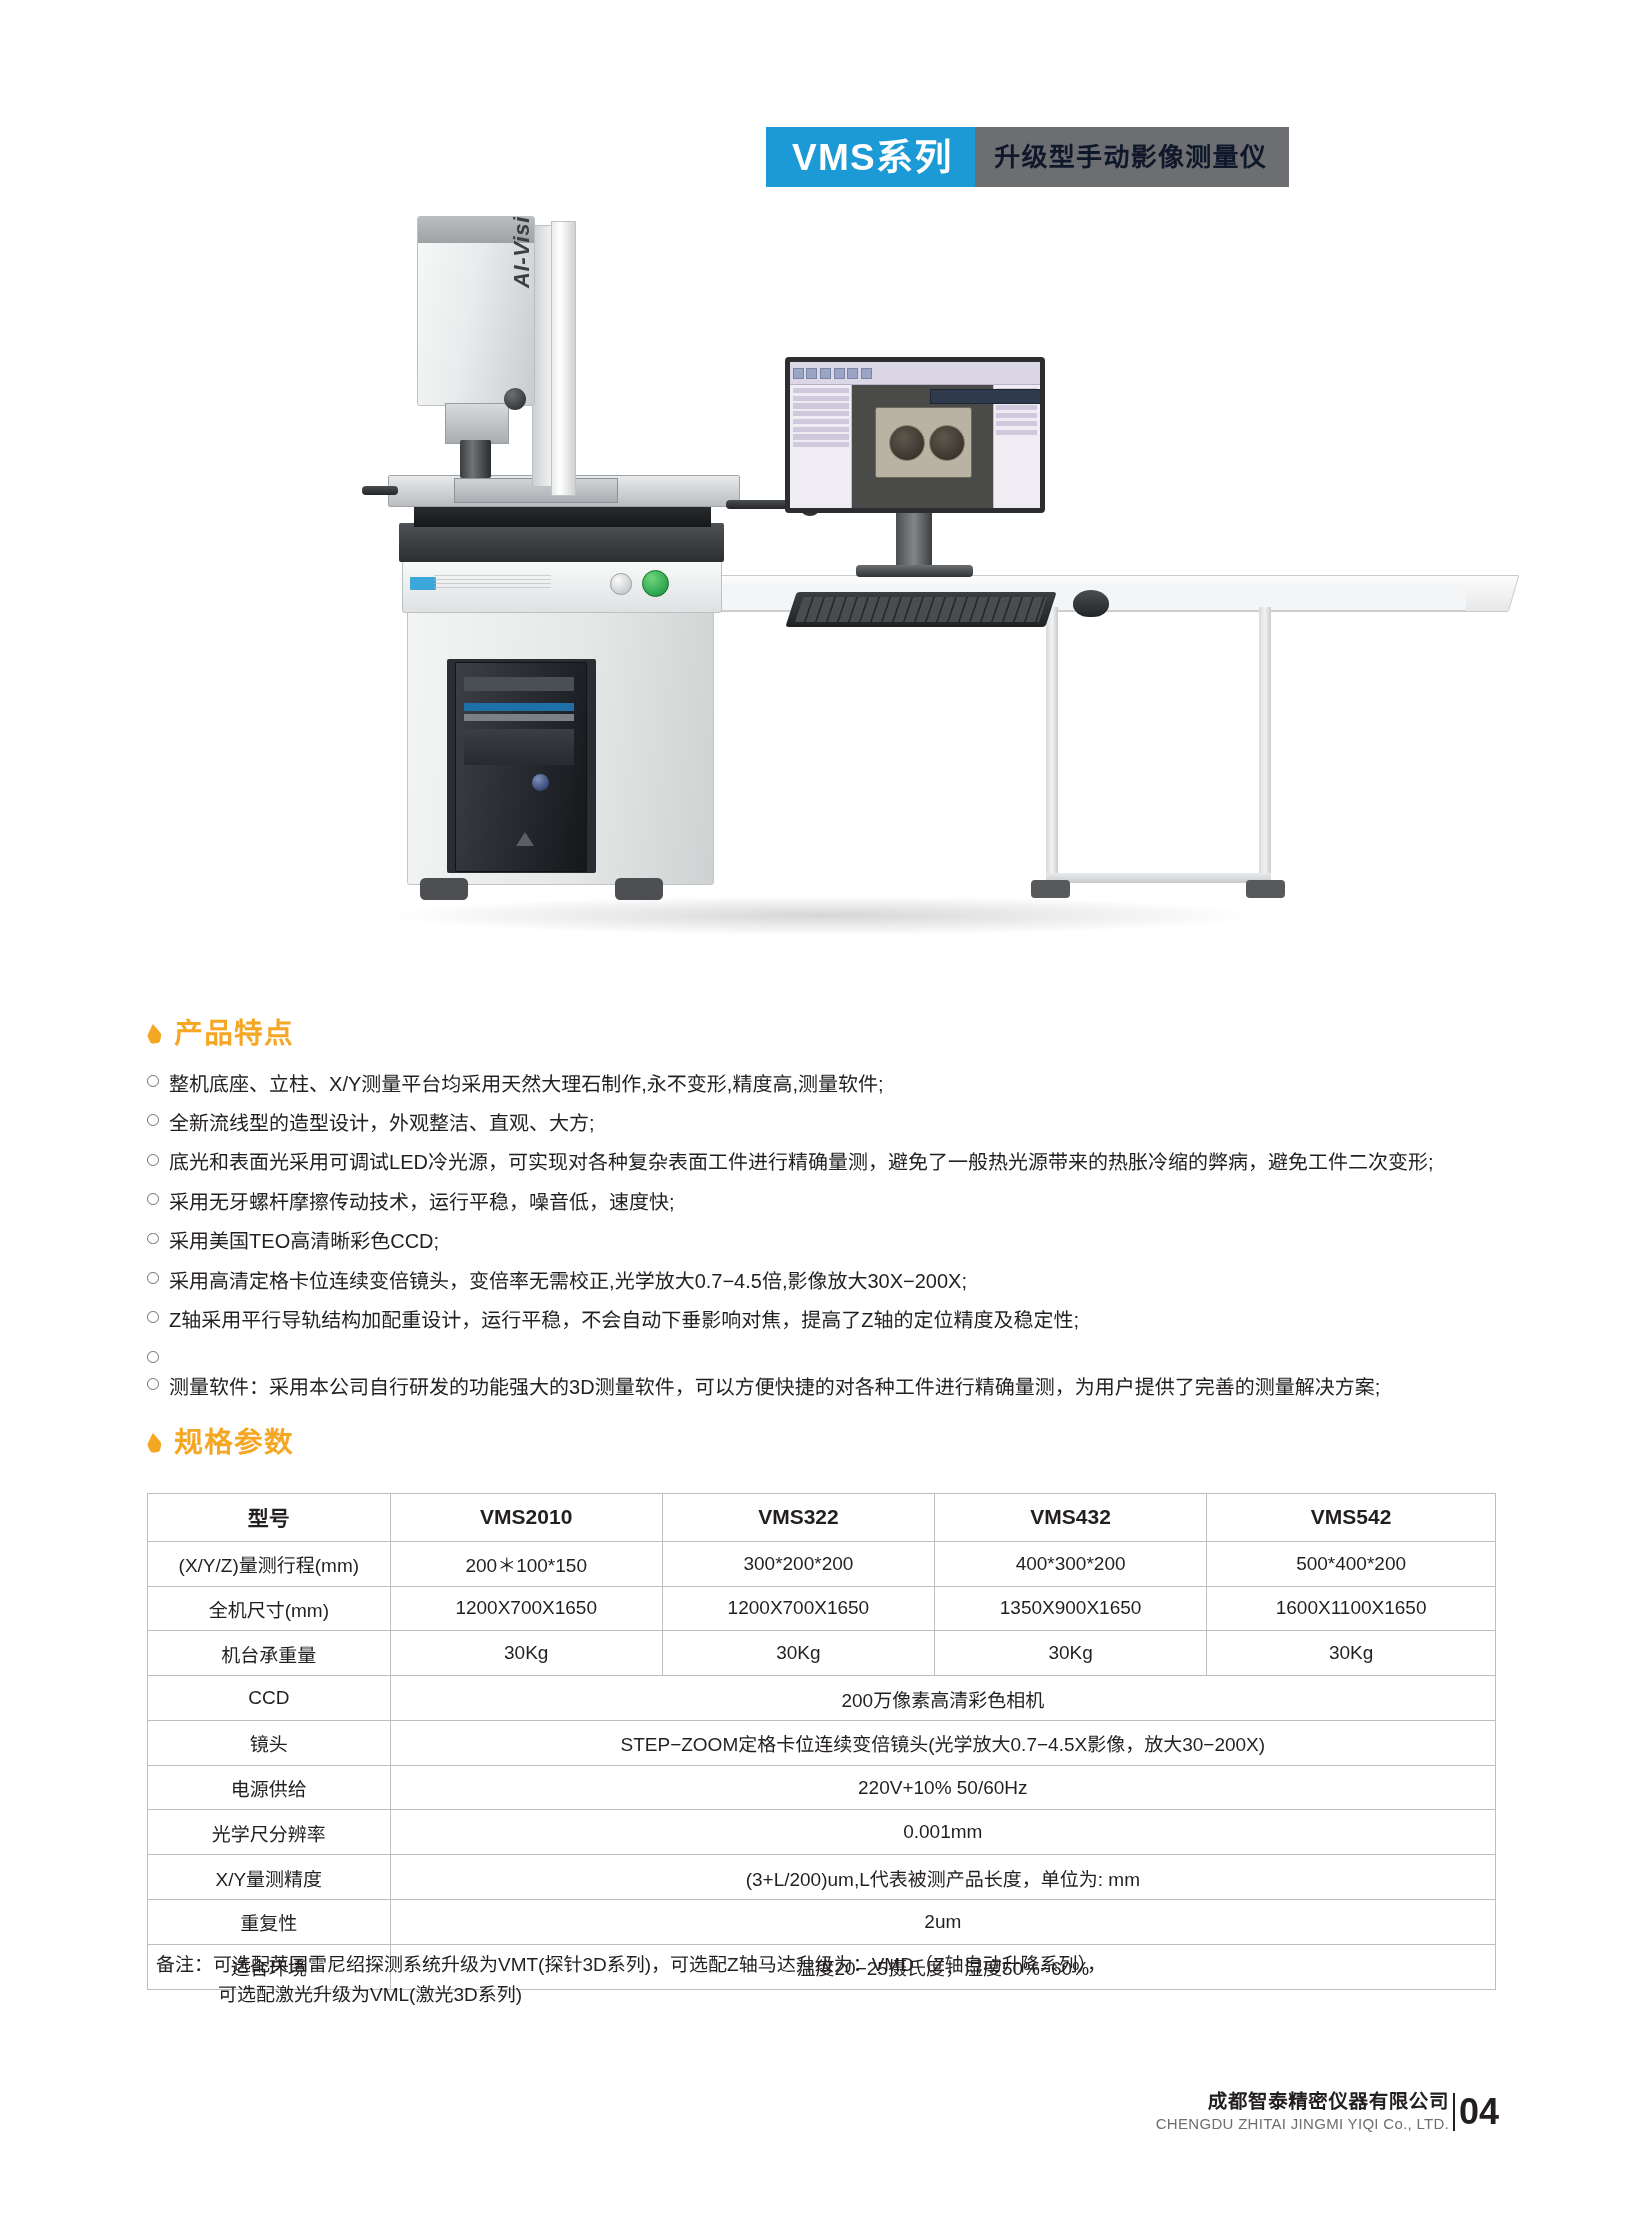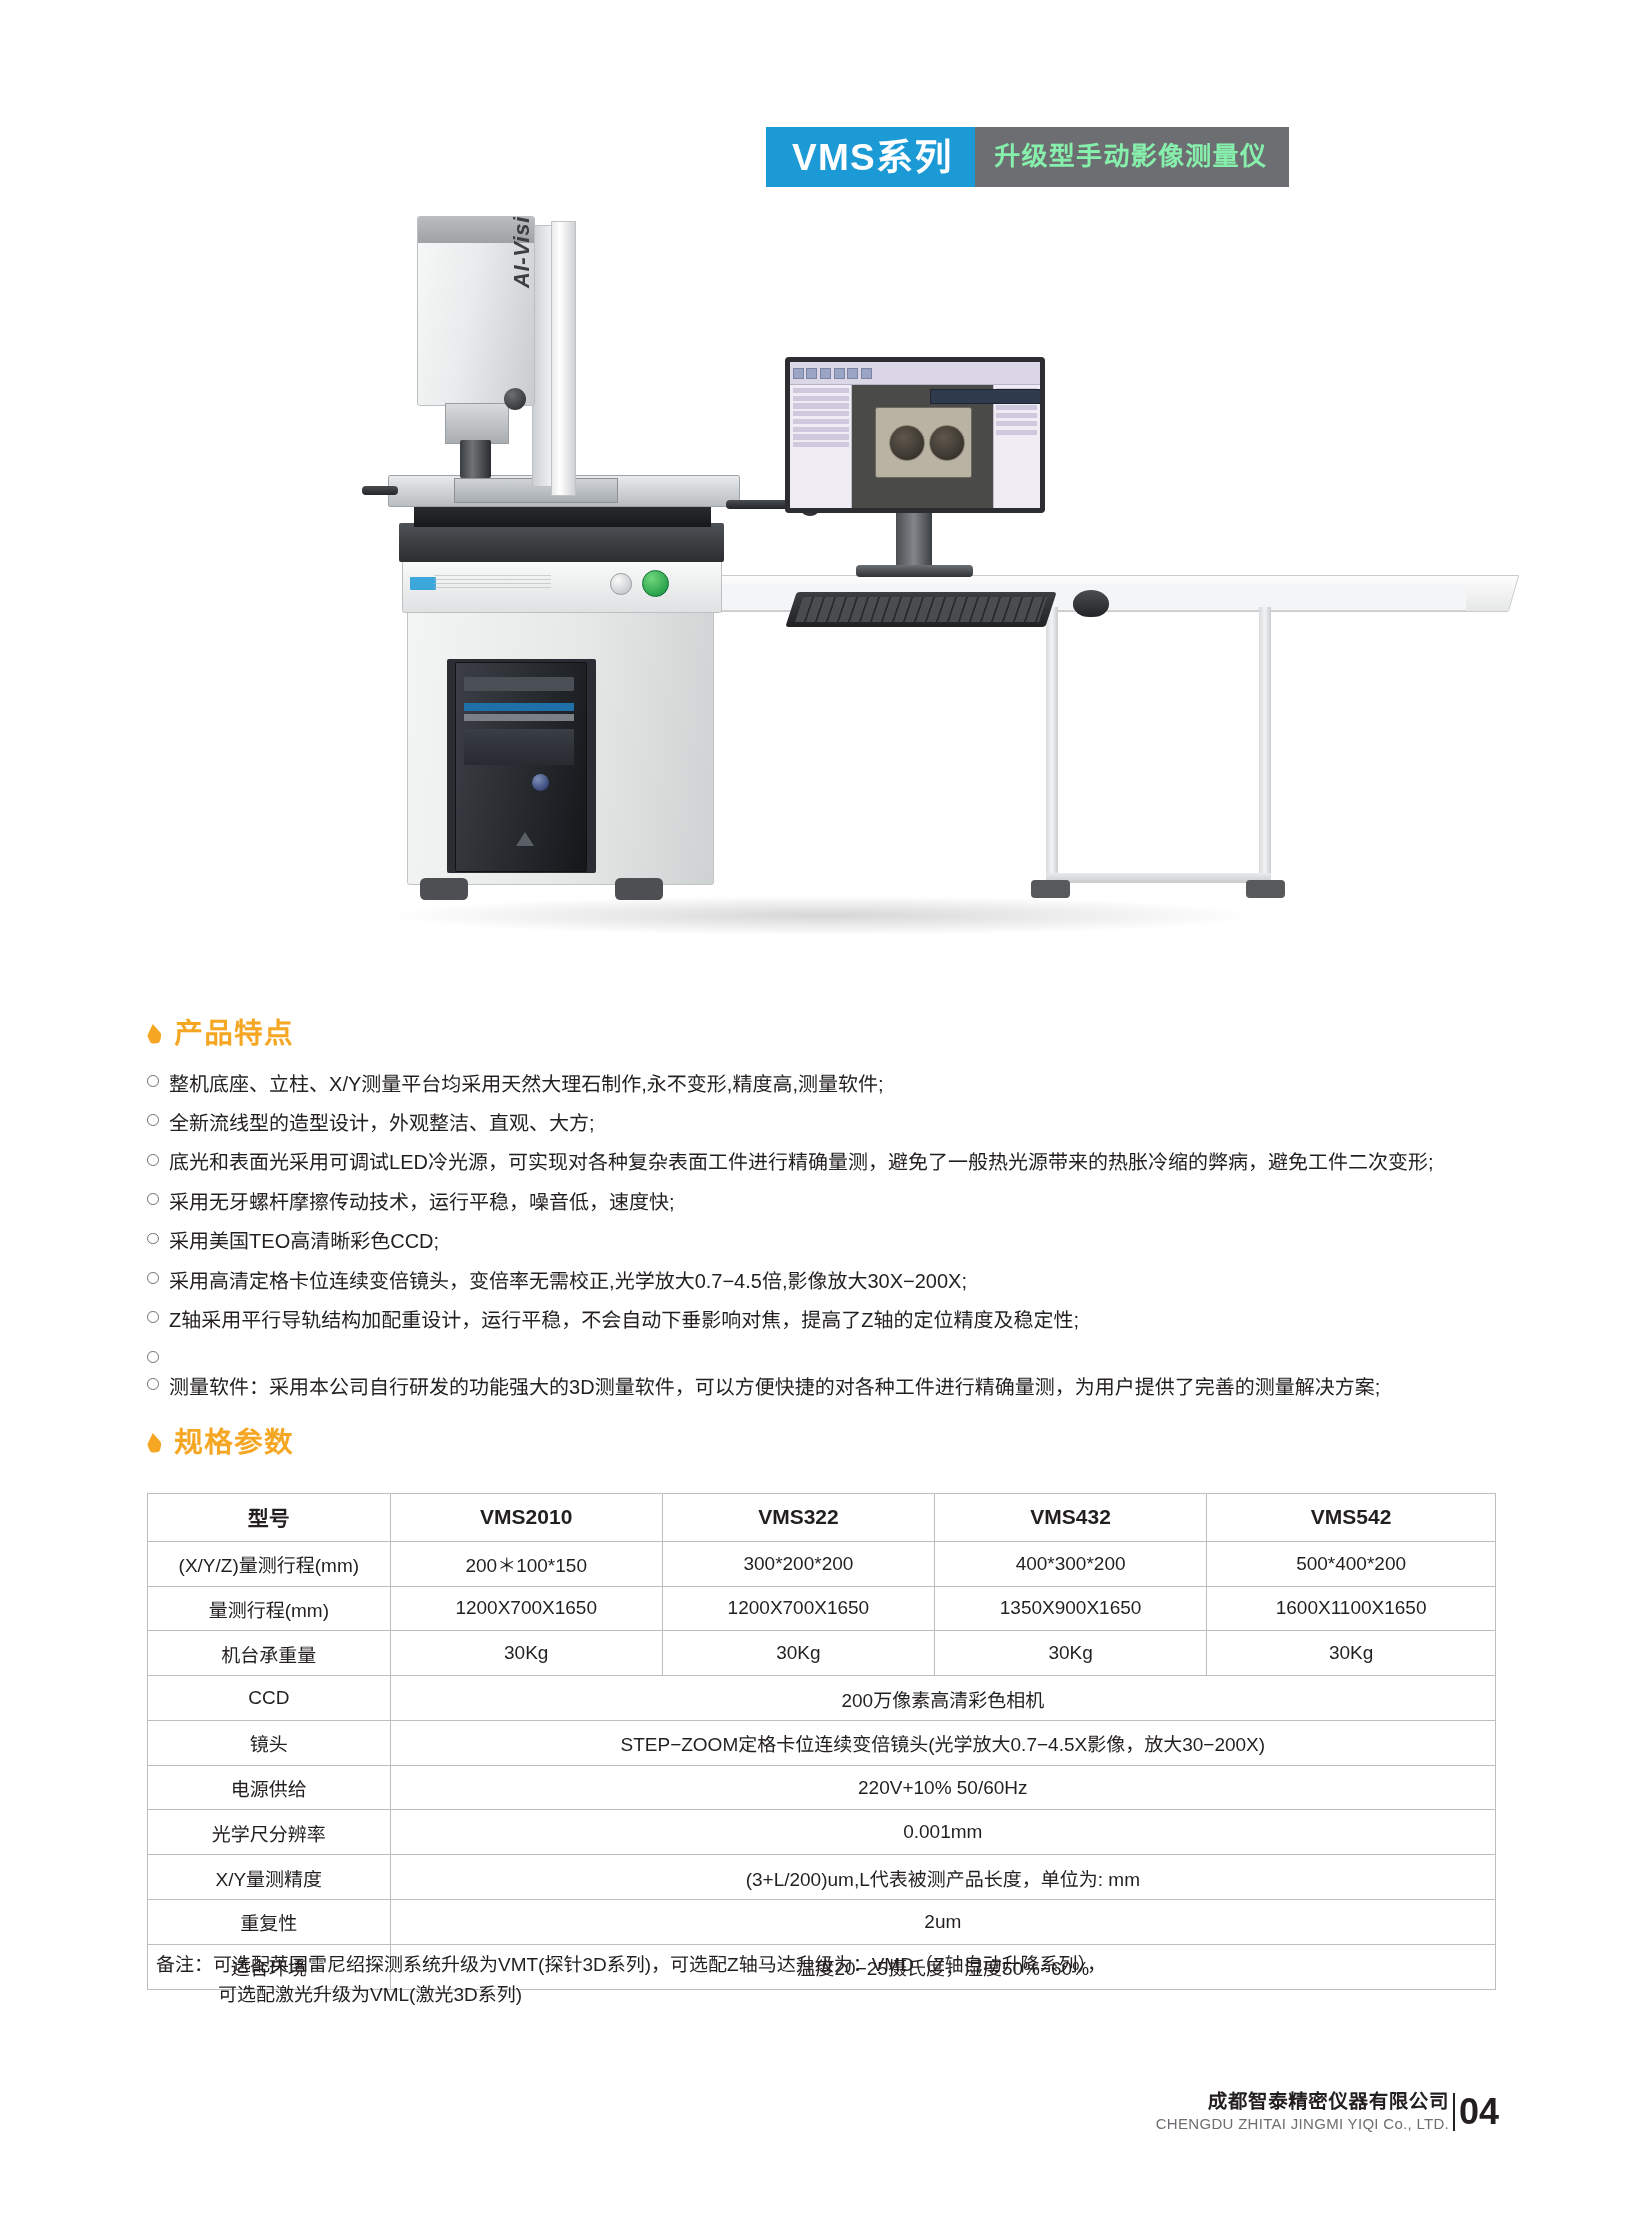--- a/index.html
+++ b/index.html
@@ -32,29 +32,28 @@
     font-size: 37px;
     font-weight: bold;
     letter-spacing: 1.3px;
     display: flex;
     align-items: center;
     padding: 0 22px 0 26px;
     line-height: 1;
   }
   .banner-gray {
     background: #6d6e71;
-    color: #86efac;
+    color: #0f172a;
     font-size: 26px;
     font-weight: bold;
     letter-spacing: 1.3px;
     display: flex;
     align-items: center;
     padding: 0 22px 0 19.5px;
     line-height: 1;
-    font-family: Liberation Serif, serif;
   }
 
   
   .photo-area {
     position: absolute;
     top: 195px;
     left: 337px;
     width: 987px;
     height: 798px;
   }
@@ -878,21 +877,21 @@
     </thead>
     <tbody>
       <tr>
         <td class="rowlabel">(X/Y/Z)量测行程(mm)</td>
         <td>200＊100*150</td>
         <td>300*200*200</td>
         <td>400*300*200</td>
         <td>500*400*200</td>
       </tr>
       <tr>
-        <td class="rowlabel">量测行程(mm)</td>
+        <td class="rowlabel">全机尺寸(mm)</td>
         <td>1200X700X1650</td>
         <td>1200X700X1650</td>
         <td>1350X900X1650</td>
         <td>1600X1100X1650</td>
       </tr>
       <tr>
         <td class="rowlabel">机台承重量</td>
         <td>30Kg</td>
         <td>30Kg</td>
         <td>30Kg</td>

